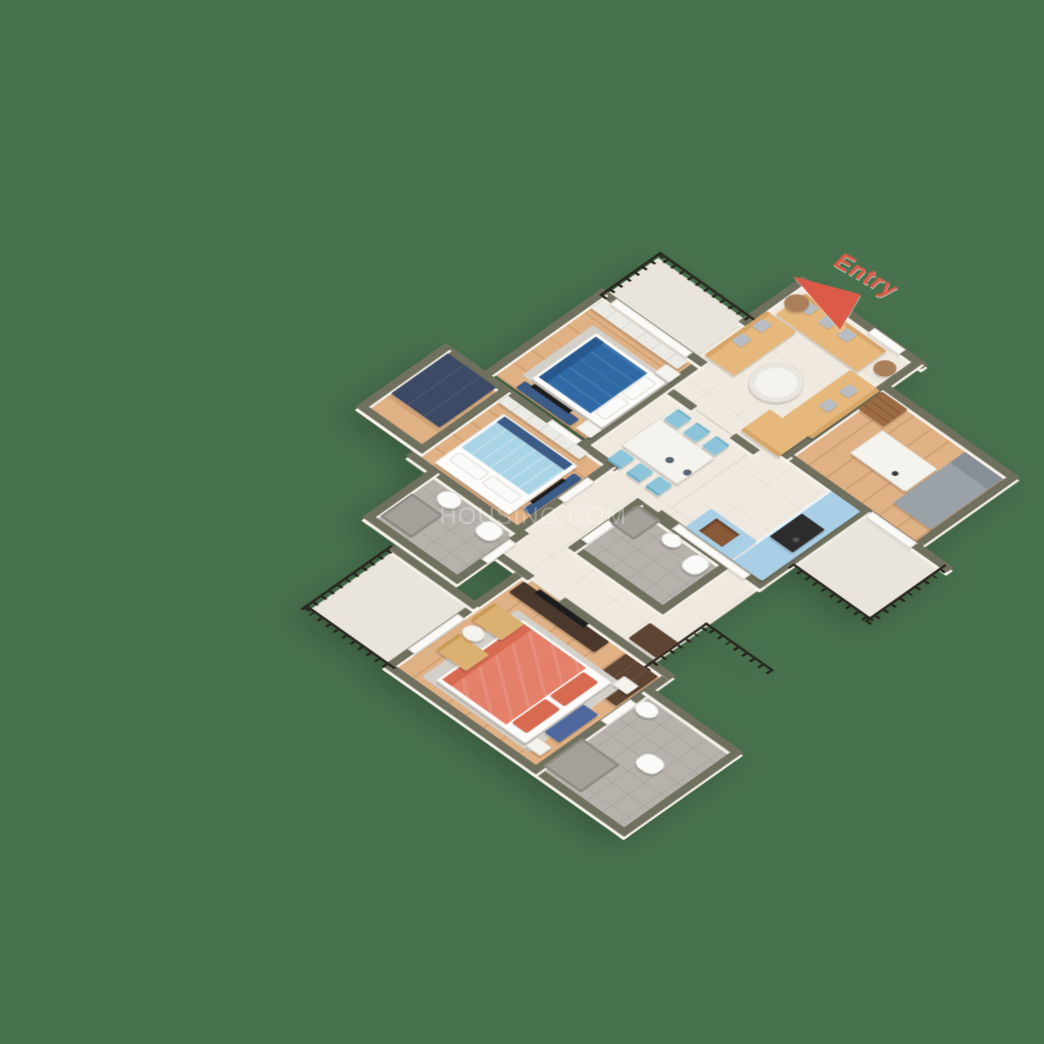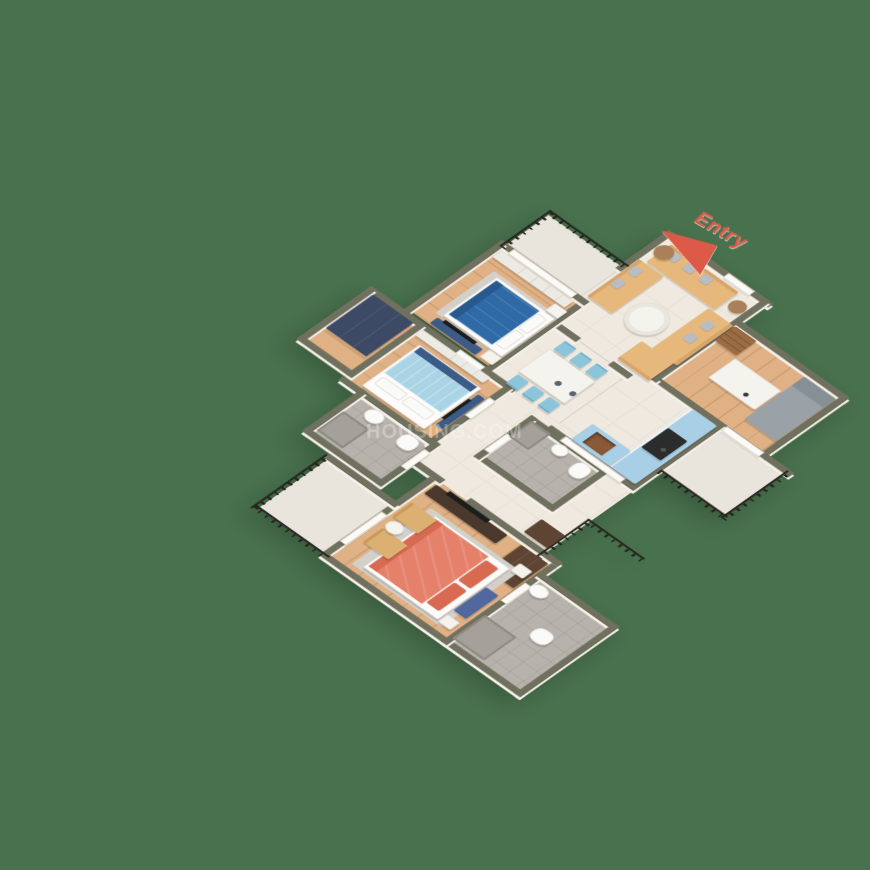--- a/index.html
+++ b/index.html
@@ -25,21 +25,21 @@
   .door{background:var(--doorWhite);border:1px solid #cfcabf;box-shadow:2px 3px 0 rgba(0,0,0,.08);}
   
   .f{box-shadow:2px 3px 0 rgba(0,0,0,.12);border-radius:2px;}
   .sofa{background:var(--sofaTan);}
   .pil{background:var(--pillowGray);border-radius:2px;box-shadow:1px 1px 0 rgba(0,0,0,.12);}
   .white{background:var(--tableWhite);border:1px solid #ddd8cf;}
   .round{border-radius:50%;}
   .skychair{background:var(--chairSky);border-top:3px solid #6fb0c9;}
   .ceramic{background:var(--ceramic);border:1px solid #d8d5cf;}
   
-  .watermark{left:366px;top:420px;font-size:20px;font-weight:700;letter-spacing:1px;color:var(--watermark);white-space:nowrap;}
+  .watermark{left:366px;top:420px;font-size:20px;font-weight:400;letter-spacing:1px;color:var(--watermark);white-space:nowrap;}
   .entry{left:684px;top:216px;transform:rotate(30deg);color:var(--accent);}
   .entry-text{font-size:20px;font-weight:700;letter-spacing:1px;transform:skewX(-14deg);text-shadow:1px 1px 0 rgba(255,255,255,.55);}
   .entry-arrow{width:0;height:0;border-top:15px solid transparent;border-bottom:19px solid transparent;border-right:56px solid var(--accent);margin:4px 0 0 -24px;filter:drop-shadow(1px 1px 0 rgba(255,255,255,.45));}
 </style>
 </head>
 <body>
 
 <div class="stage">
 
   <div class="plan">

